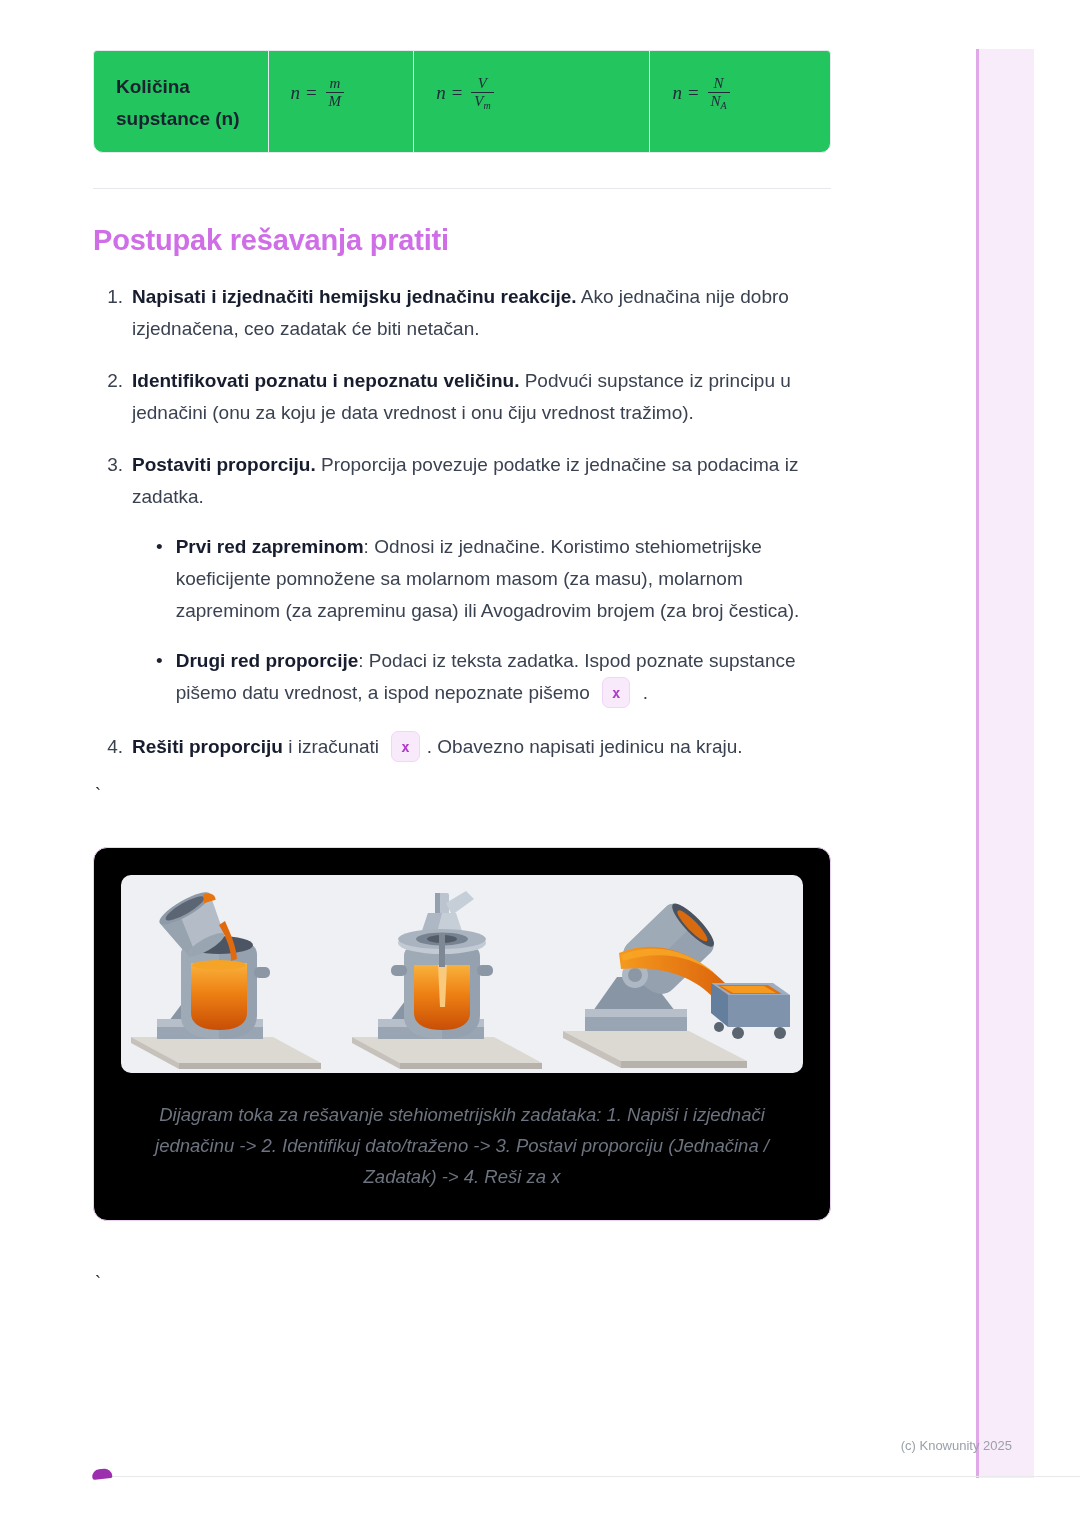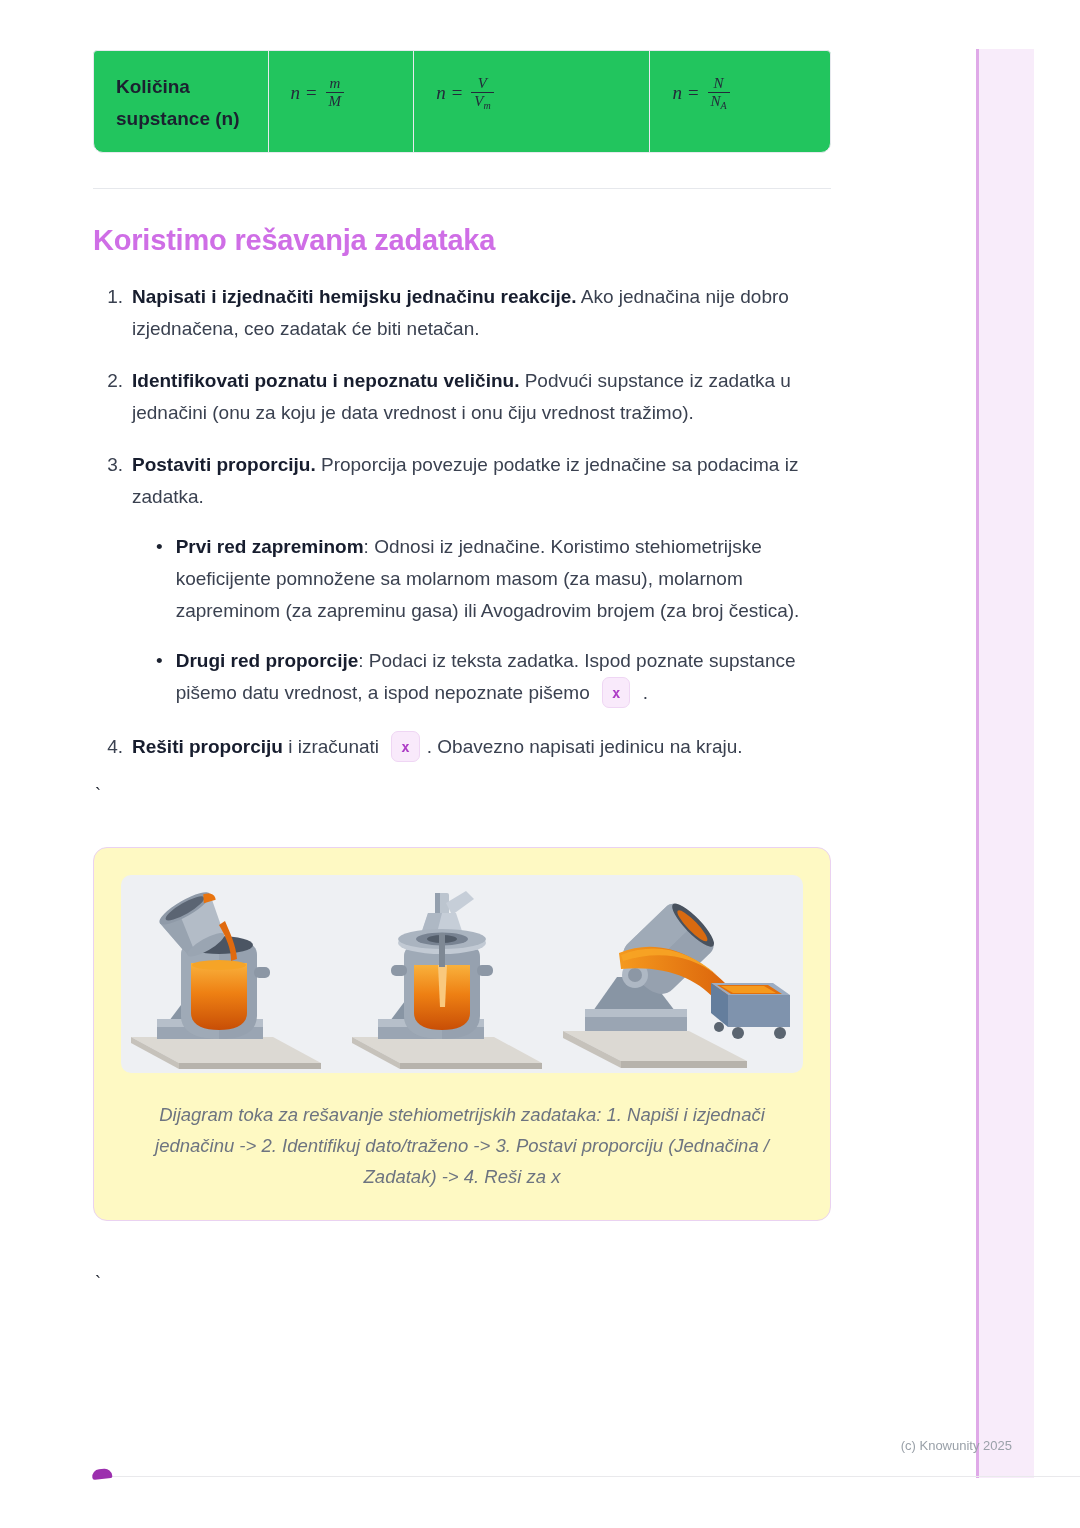--- a/index.html
+++ b/index.html
@@ -51,21 +51,21 @@
     display:inline-block; background:#f9eafb; border:1px solid #efd6f4; border-radius:7px;
     color:#ad3cc6; font-family:"DejaVu Sans Mono", monospace; font-weight:bold;
     font-size:14px; line-height:1; padding:8px 9px 7px; margin:0 7px; vertical-align:1px;
   }
 
   .tick { margin:16px 0 0 2px; font-size:18px; color:#222733; line-height:32px; }
   .tick-bottom { margin-top:46px; }
 
   
   .figure-card {
-    margin-top:36px; background:#fef9c3; border:1px solid #ead2f1; border-radius:14px;
+    margin-top:36px; background:#000000; border:1px solid #ead2f1; border-radius:14px;
     padding:27px 27px 28px;
   }
   .figure-image {
     height:198px; background:#eef0f3; border-radius:10px;
     display:flex; align-items:flex-end; justify-content:space-between; padding:0 6px;
     overflow:hidden;
   }
   .figure-image svg { display:block; margin-bottom:2px; }
   .figure-caption {
     margin:26px auto 0; max-width:662px; text-align:center; font-style:italic;
@@ -117,34 +117,34 @@
         <span class="frac">
           <span class="num">N</span>
           <span class="den-wrap"><span>N</span><span class="den-sub">A</span></span>
         </span>
       </span>
     </div>
   </div>
 
   <hr class="divider">
 
-  <h2 class="heading">Koristimo rešavanja zadataka</h2>
+  <h2 class="heading">Postupak rešavanja pratiti</h2>
 
 
   <ol class="steps">
     <li class="step">
       <span class="step-num">1.</span>
       <div class="step-body">
         <span class="lead">Napisati i izjednačiti hemijsku jednačinu reakcije.</span><span> Ako jednačina nije dobro izjednačena, ceo zadatak će biti netačan.</span>
       </div>
     </li>
     <li class="step">
       <span class="step-num">2.</span>
       <div class="step-body">
-        <span class="lead">Identifikovati poznatu i nepoznatu veličinu.</span><span> Podvući supstance iz zadatka u jednačini (onu za koju je data vrednost i onu čiju vrednost tražimo).</span>
+        <span class="lead">Identifikovati poznatu i nepoznatu veličinu.</span><span> Podvući supstance iz principu u jednačini (onu za koju je data vrednost i onu čiju vrednost tražimo).</span>
       </div>
     </li>
     <li class="step">
       <span class="step-num">3.</span>
       <div class="step-body">
         <span class="lead">Postaviti proporciju.</span><span> Proporcija povezuje podatke iz jednačine sa podacima iz zadatka.</span>
         <ul class="subs">
           <li class="sub">
             <span class="sub-marker">•</span>
             <div>

